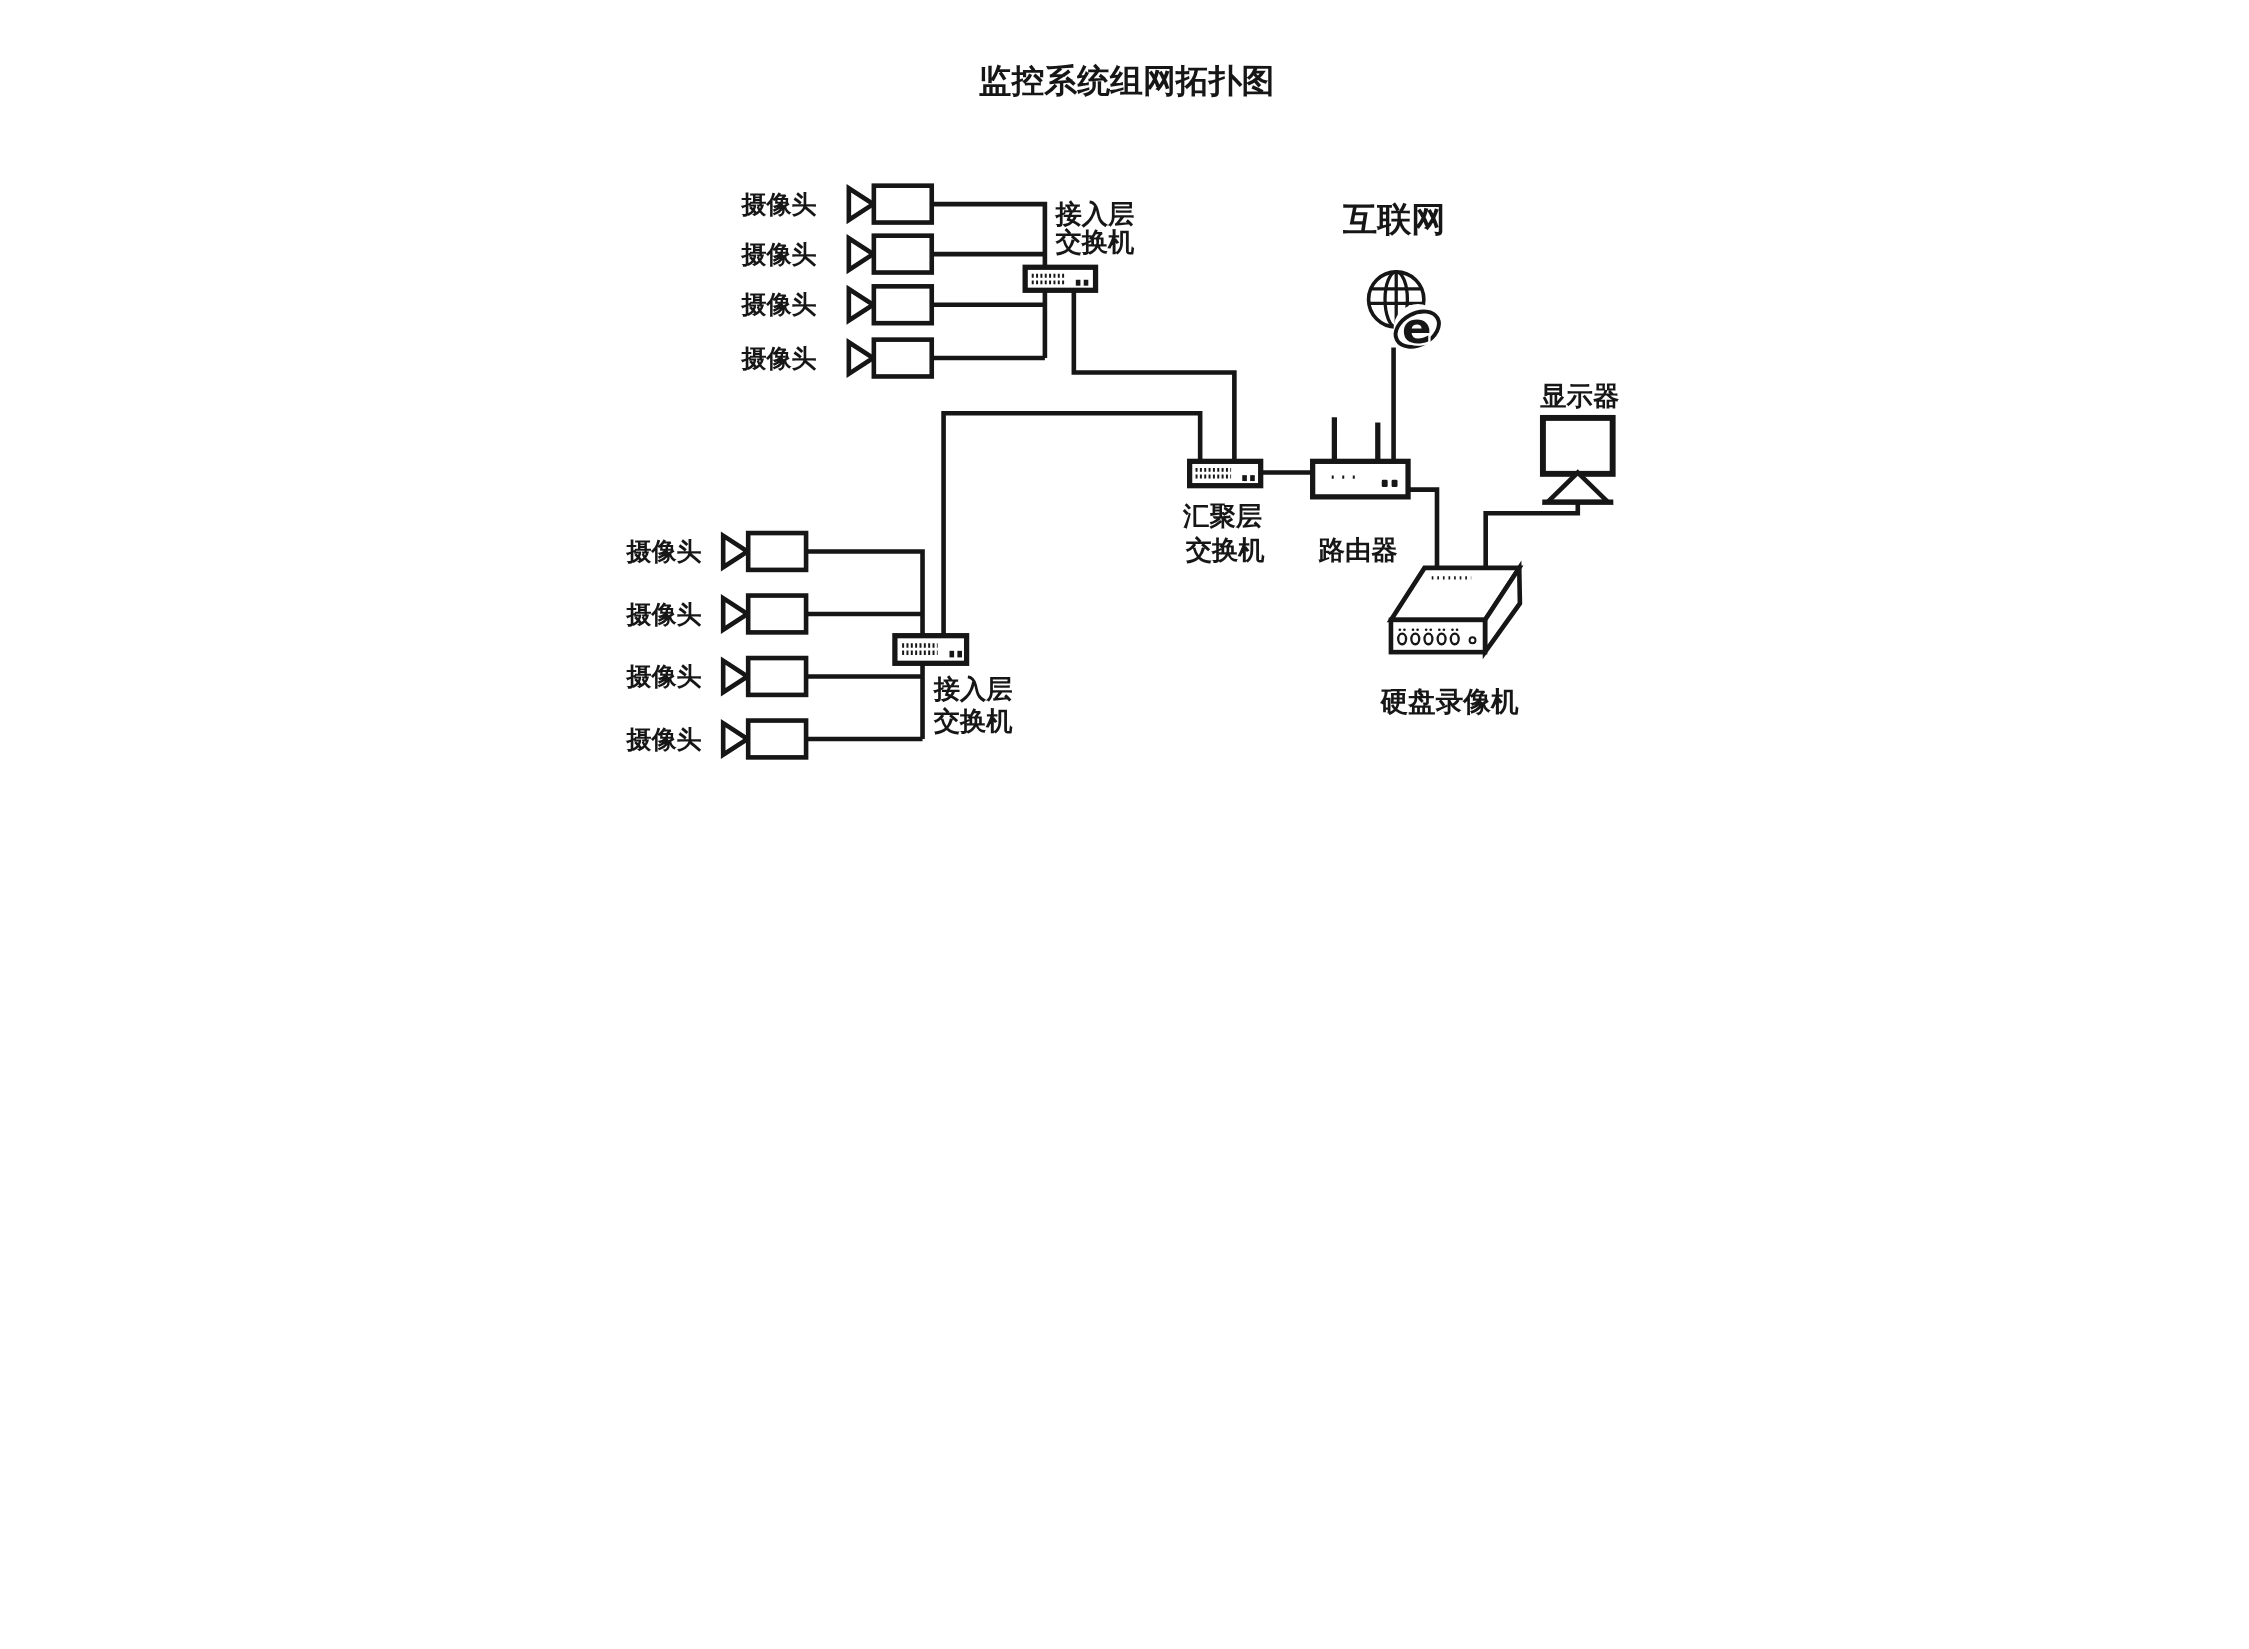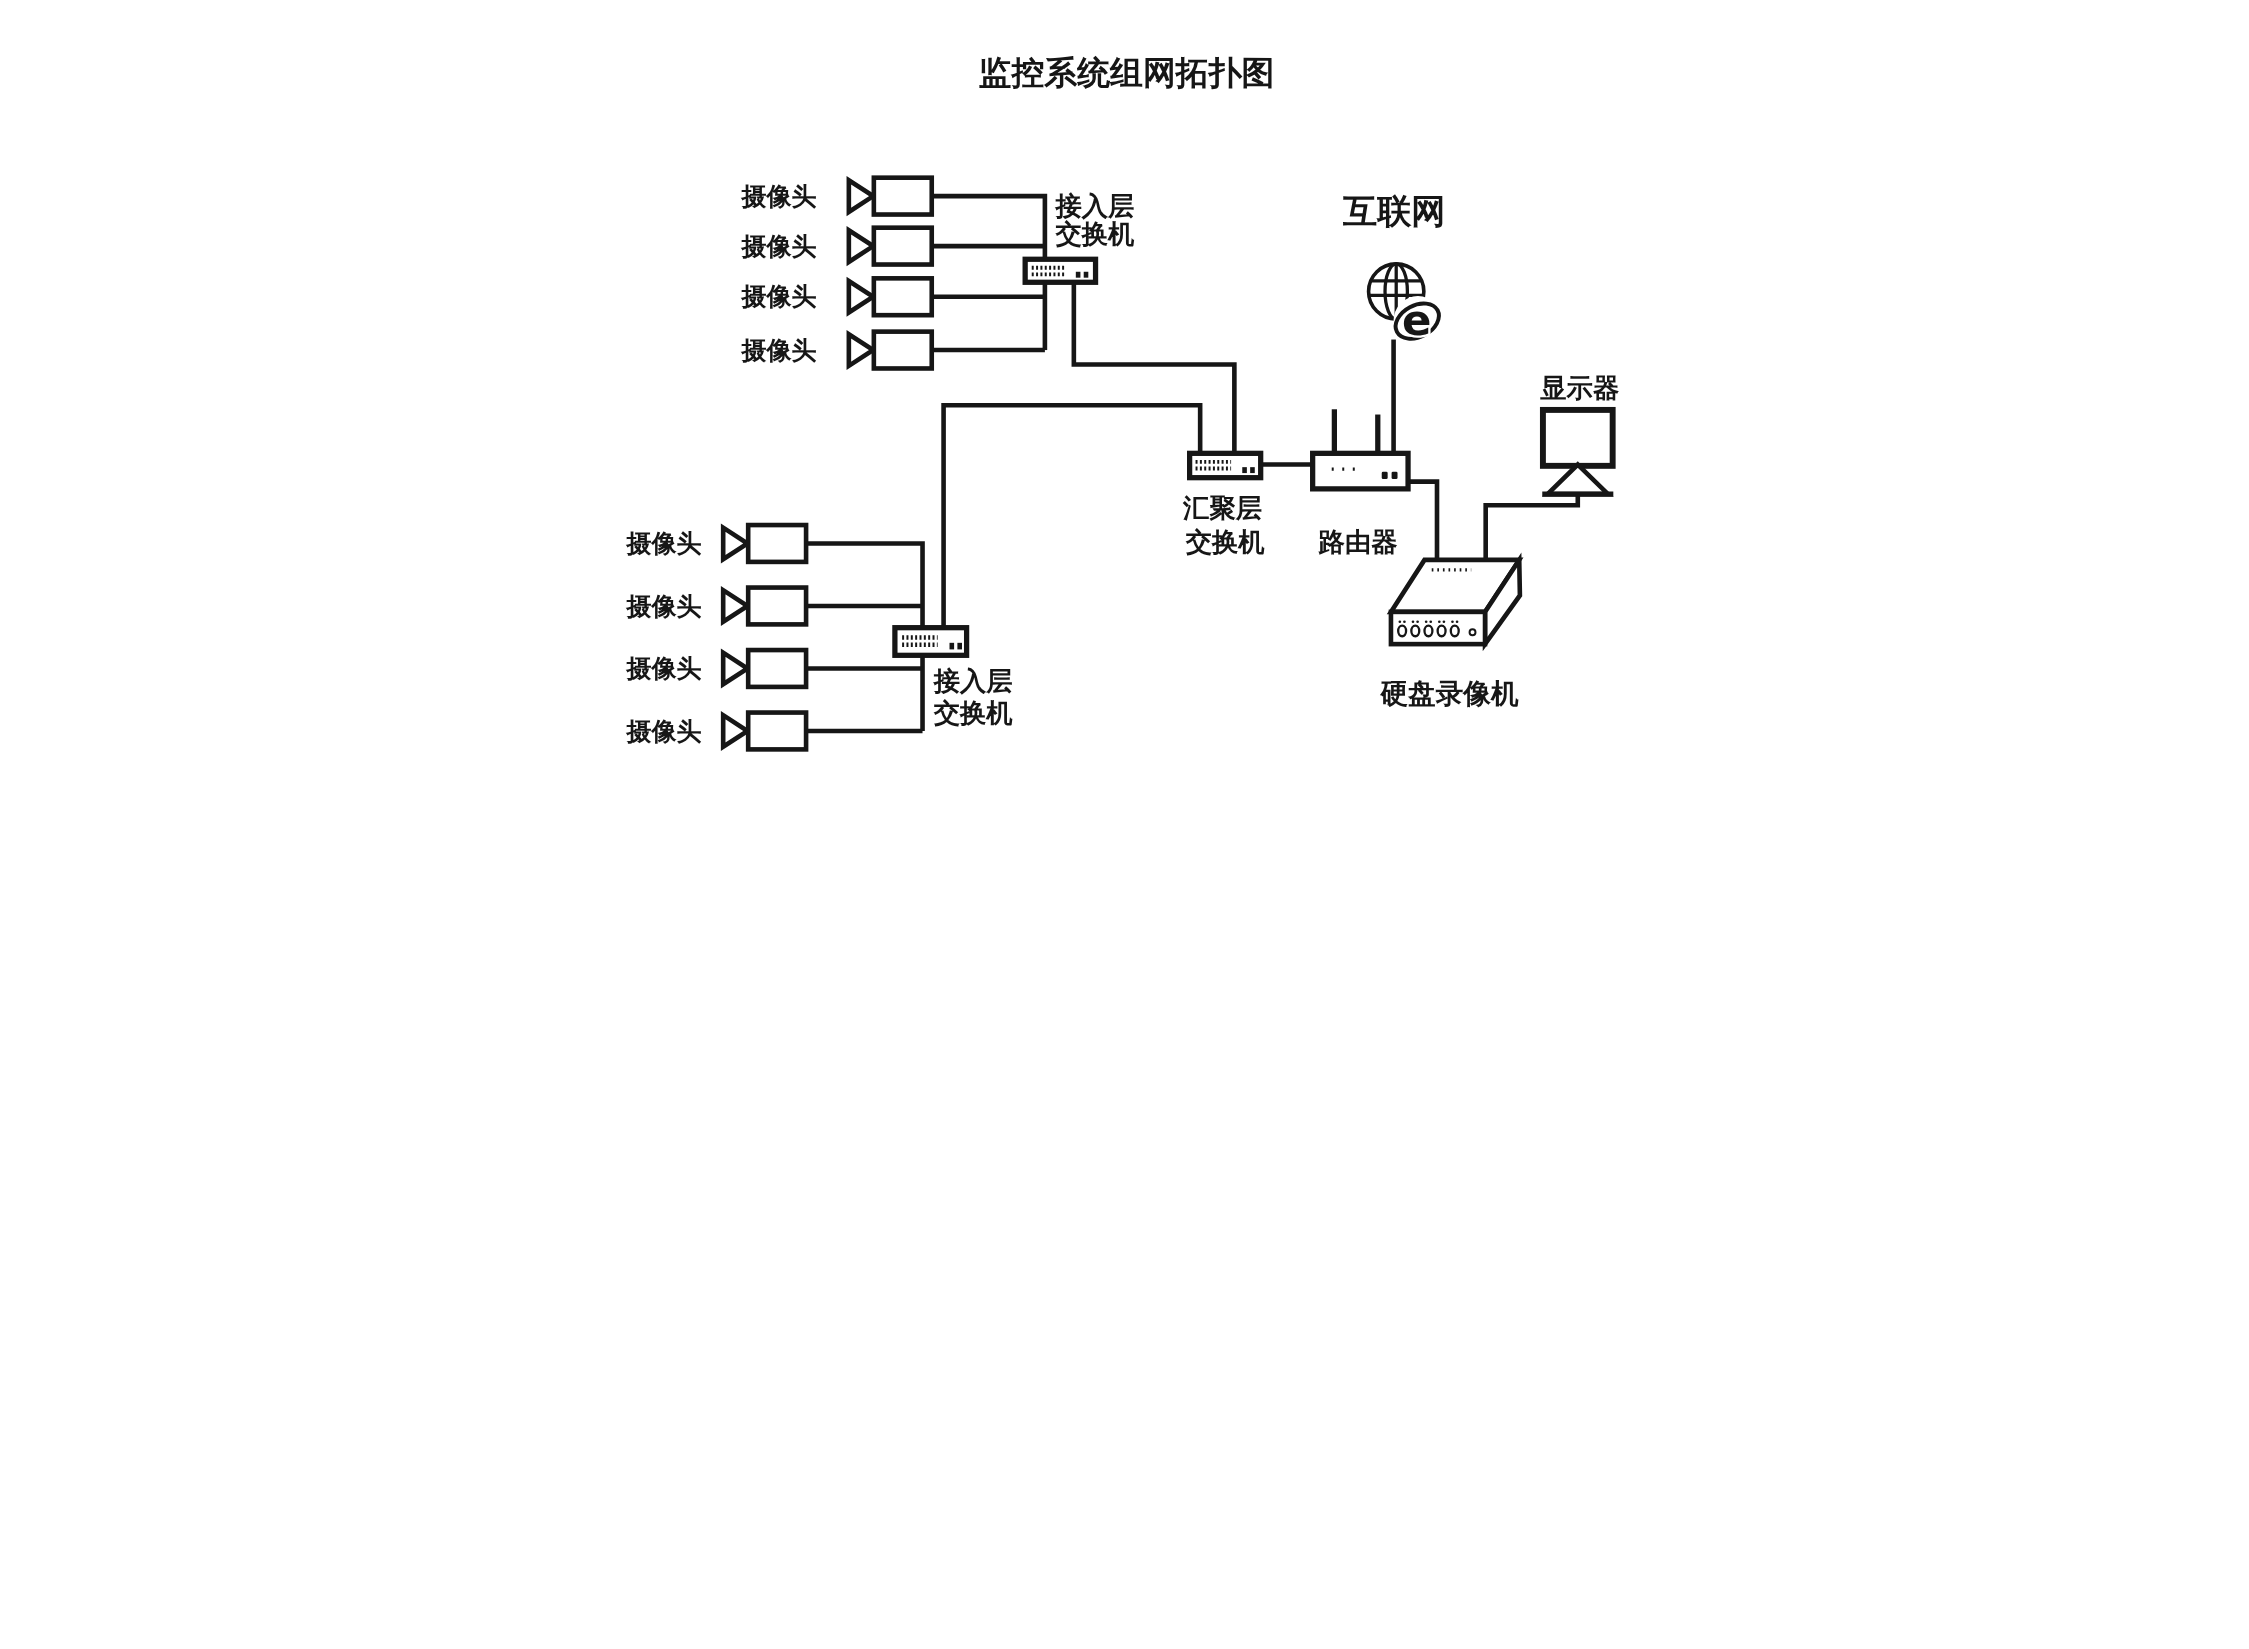--- a/index.html
+++ b/index.html
@@ -1,17 +1,17 @@
 <!DOCTYPE html>
 <html style="font-size:10.5px"><head>
 <meta charset="utf-8">
 <style>
   html,body{margin:0;padding:0;background:#ffffff;}
   body{font-family:"DejaVu Sans","Liberation Sans",sans-serif;}
-  .stage{width:100%;max-width:1125px;margin:4px auto;}
+  .stage{width:100%;max-width:1125px;margin:12px auto;}
   svg{display:block;width:100%;height:auto;background:#ffffff;}
   .ink-line{stroke:#161616;stroke-width:7;fill:none;}
   .ink-line-thick{stroke:#161616;stroke-width:8;fill:none;}
   .device{fill:#ffffff;stroke:#161616;stroke-width:8;}
   .device-thin{fill:#ffffff;stroke:#161616;stroke-width:7;}
   .ticks{stroke:#161616;fill:none;}
   .lbl{fill:#161616;font-weight:700;}
   .sq{fill:#161616;}
 </style>
 </head>

